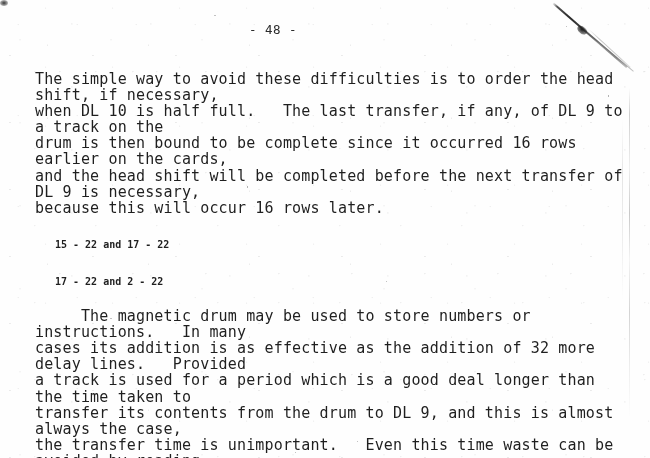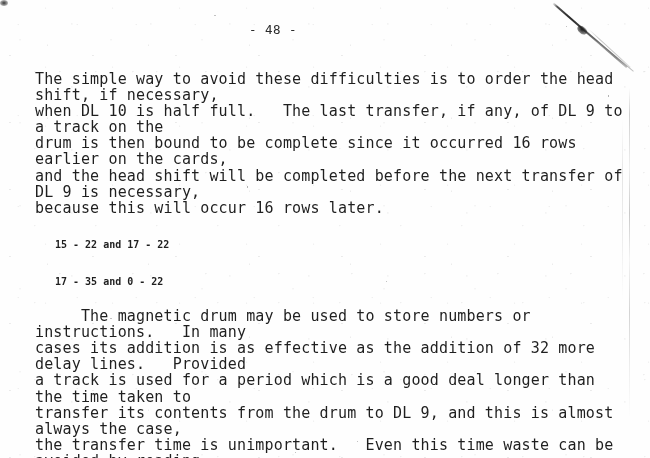--- a/index.html
+++ b/index.html
@@ -195,21 +195,21 @@
     <p class="para">The simple way to avoid these difficulties is to order the head shift, if necessary,
 when DL 10 is half full.   The last transfer, if any, of DL 9 to a track on the
 drum is then bound to be complete since it occurred 16 rows earlier on the cards,
 and the head shift will be completed before the next transfer of DL 9 is necessary,
 because this will occur 16 rows later.</p>
 
 
     <div class="formula first">15 - 22 and 17 - 22</div>
 
 
-    <div class="formula second">17 - 35 and 0 - 22</div>
+    <div class="formula second">17 - 22 and 2 - 22</div>
 
 
     <p class="para">     The magnetic drum may be used to store numbers or instructions.   In many
 cases its addition is as effective as the addition of 32 more delay lines.   Provided
 a track is used for a period which is a good deal longer than the time taken to
 transfer its contents from the drum to DL 9, and this is almost always the case,
 the transfer time is unimportant.   Even this time waste can be avoided by reading
 the tracks one move ahead of the time when they are wanted, so that the contents
 of one track are used while the next is being transferred.</p>
 

